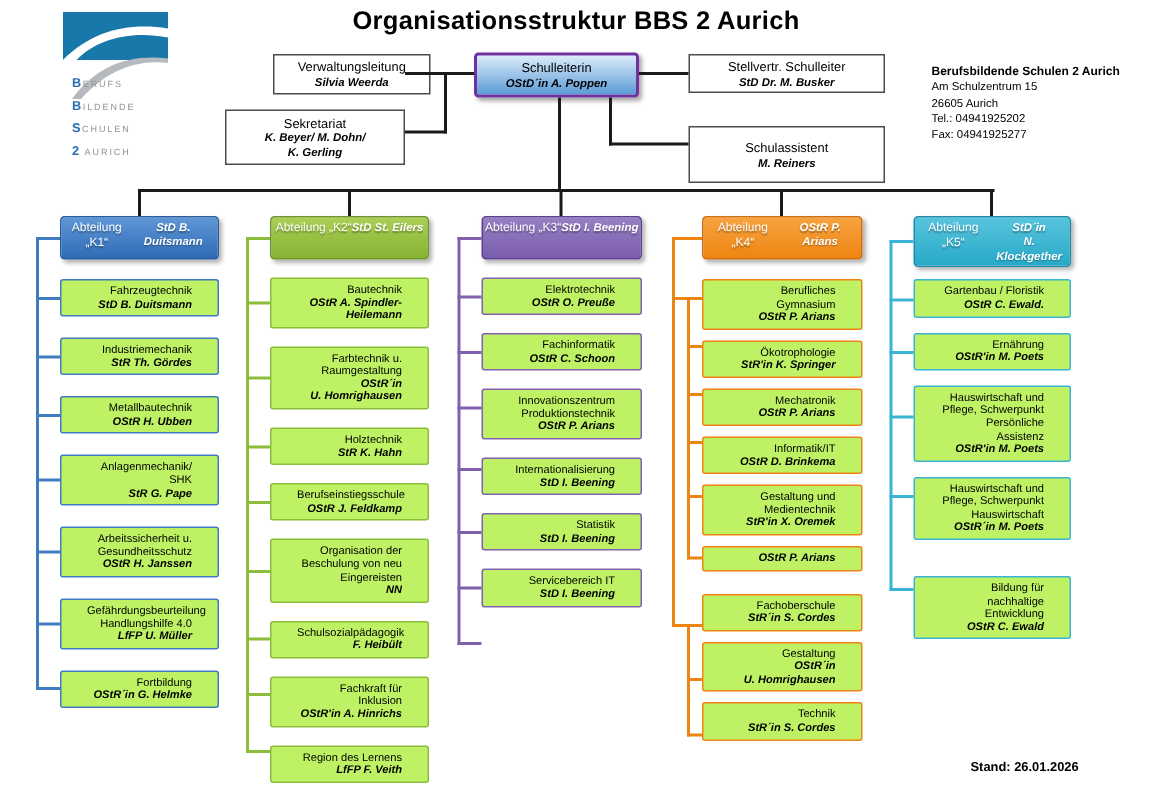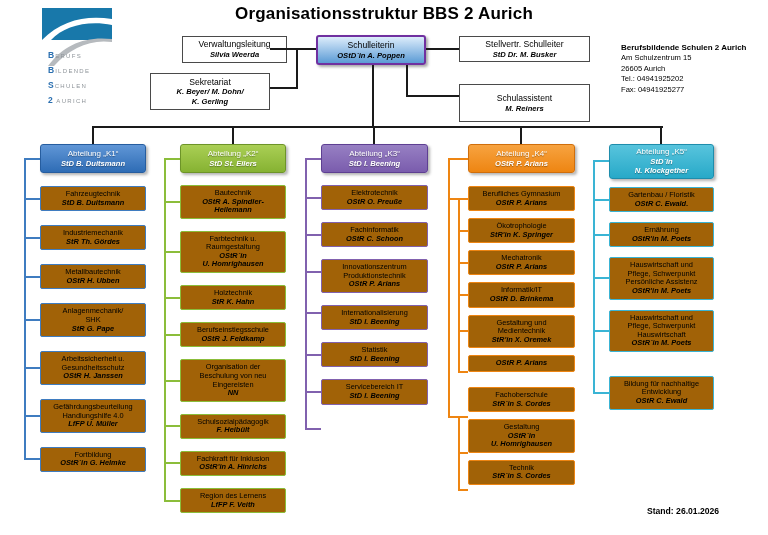--- a/index.html
+++ b/index.html
@@ -24,28 +24,28 @@
           background:linear-gradient(#dcecfb,#5b9bd5);
           box-shadow:2px 2px 3px rgba(0,0,0,.35);}
   
   .address{position:absolute;left:621px;top:42px;font-size:7.6px;line-height:1.4;}
   .address .l1{font-weight:bold;font-size:8px;}
   .stand{position:absolute;left:647px;top:506px;font-size:8.6px;font-weight:600;}
   
   .col{position:absolute;top:144px;box-sizing:border-box;}
   .colhead{min-height:23px;border:1.6px solid var(--bd);border-radius:3px;
            background:linear-gradient(var(--g1),var(--g2));color:#fff;
-           display:flex;flex-direction:column;justify-content:center;text-align:center;
+           display:flex;flex-direction:row;justify-content:center;text-align:center;
            padding:2px 1px;box-shadow:2px 2px 3px rgba(0,0,0,.3);
            text-shadow:0 1px 1px rgba(0,0,0,.35);}
   .colhead .t{font-size:8px;line-height:1.25;}
   .colhead .n{font-size:7.6px;font-weight:bold;font-style:italic;white-space:pre-line;line-height:1.25;}
   .boxes{display:flex;flex-direction:column;}
-  .cbox{border:1.6px solid var(--ln);border-radius:2px;background:#a16207;text-align:center;
-        padding:3px 1px;box-sizing:border-box;line-height:1.16;}
+  .cbox{border:1.6px solid var(--ln);border-radius:2px;background:#bef264;text-align:right;
+        padding:3px 17px;box-sizing:border-box;line-height:1.16;}
   .cbox .t{font-size:7.4px;white-space:pre-line;}
   .cbox .n{font-size:7.4px;font-weight:bold;font-style:italic;white-space:pre-line;}
   .cline{position:absolute;}
 </style>
 </head>
 <body>
 
 <div id="canvas">
 
   <div class="page-title">Organisationsstruktur BBS 2 Aurich</div>

